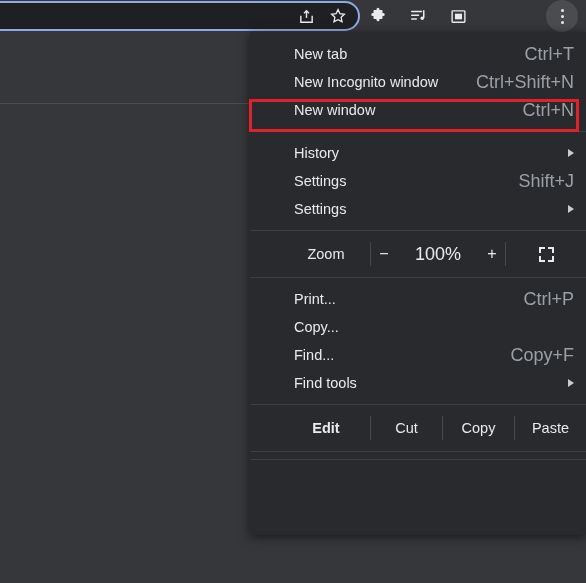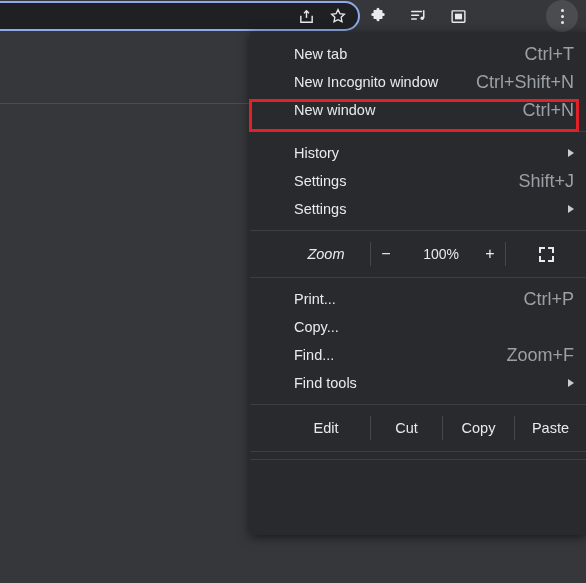--- a/index.html
+++ b/index.html
@@ -143,52 +143,51 @@
   }
   .splitrow .divider {
     width: 1px;
     background: #45474a;
     margin: 4px 0;
   }
   .cell-title {
     flex: 0 0 120px;
     justify-content: center;
     padding-left: 32px;
-    font-style: italic;
   }
   .zoom-controls {
     flex: 1 1 auto;
     gap: 22px;
   }
   .zoom-minus, .zoom-plus {
     color: #e8eaed;
     font-size: 16px;
     width: 18px;
     text-align: center;
   }
-  .zoom-value { font-size: 14px; min-width: 42px; text-align: right; }
+  .zoom-value { font-size: 18px; min-width: 42px; text-align: left; }
   .zoom-full {
     flex: 0 0 80px;
   }
 
   .fs-icon {
     position: relative;
     width: 15px; height: 15px;
   }
   .fs-icon span {
     position: absolute;
     width: 6px; height: 6px;
     border: 2px solid #e8eaed;
   }
   .fs-icon .c1 { left: 0; top: 0; border-right: none; border-bottom: none; }
   .fs-icon .c2 { right: 0; top: 0; border-left: none; border-bottom: none; }
   .fs-icon .c3 { left: 0; bottom: 0; border-right: none; border-top: none; }
   .fs-icon .c4 { right: 0; bottom: 0; border-left: none; border-top: none; }
 
-  .edit-title { flex: 0 0 120px; justify-content: flex-end; padding-left: 32px; }
+  .edit-title { flex: 0 0 120px; justify-content: flex-end; padding-left: 32px; font-weight: bold; }
   .edit-cell { flex: 1 1 0; }
 
   
   .highlight-box {
     position: absolute;
     left: 249px; top: 99px;
     width: 330px; height: 33px;
     border: 3px solid #e02128;
     pointer-events: none;
   }
@@ -309,21 +308,21 @@
         <div class="sep"></div>
         <div class="row">
           <span class="label">Print...</span>
           <span class="accel">Ctrl+P</span>
         </div>
         <div class="row">
           <span class="label">Copy...</span>
         </div>
         <div class="row">
           <span class="label">Find...</span>
-          <span class="accel">Zoom+F</span>
+          <span class="accel">Copy+F</span>
         </div>
         <div class="row">
           <span class="label">Find tools</span>
           <span class="arrow"></span>
         </div>
         <div class="sep"></div>
         <div class="splitrow">
           <div class="cell edit-title">
             <span>Edit</span>
           </div>

